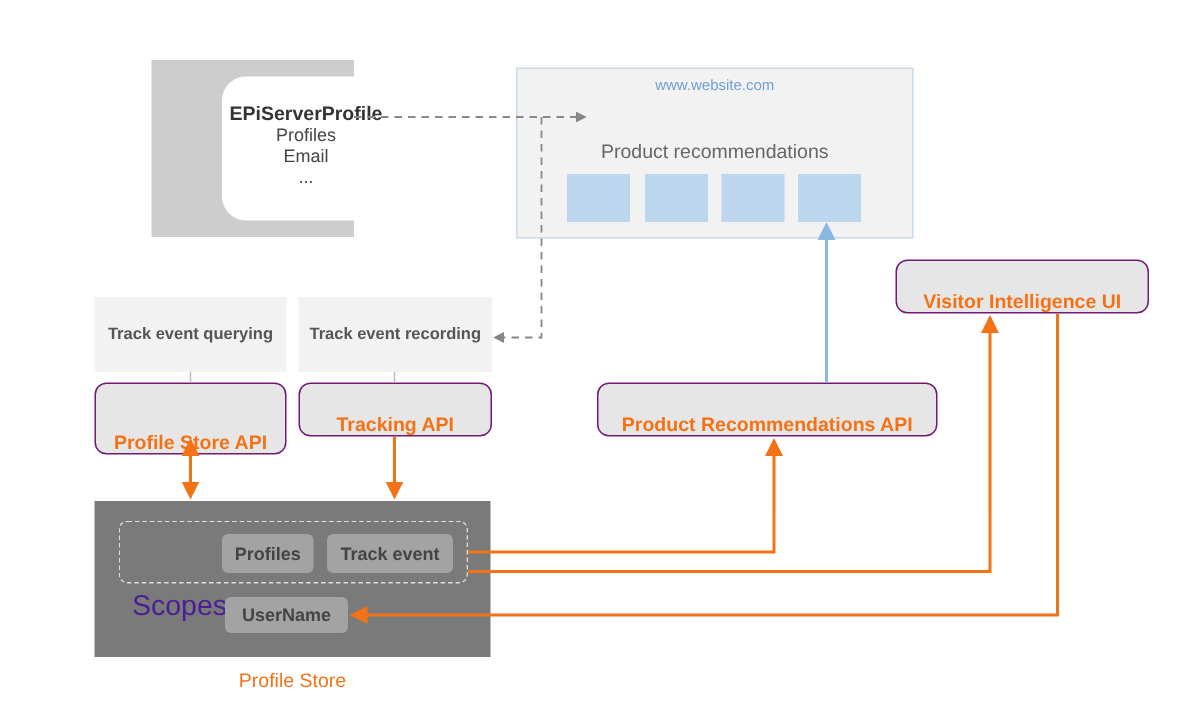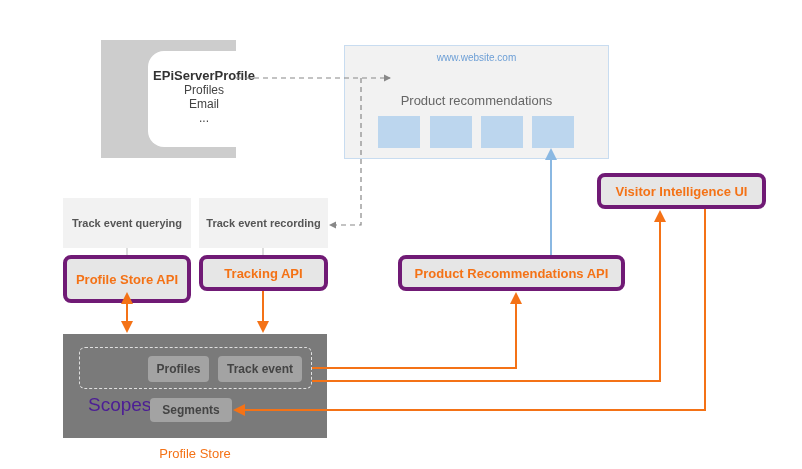--- a/index.html
+++ b/index.html
@@ -9,22 +9,22 @@
   .profile-outer { left: 101px; top: 40px; width: 135px; height: 118px; background: #cdcdcd; }
   .profile-inner { left: 112px; top: 51px; width: 112px; height: 96px; background: #ffffff; border-radius: 16px;
                    text-align: center; color: #444; font-size: 12px; line-height: 14px; padding-top: 18px; margin-left: 36px; }
   .profile-inner .title { font-weight: bold; font-size: 13px; color: #333; }
   .website { left: 344px; top: 45px; width: 265px; height: 114px; background: #f2f2f2; border: 1px solid #c8dcf0; }
   .website-url { left: 344px; top: 52px; width: 265px; text-align: center; font-size: 10px; color: #6d9fd6; }
   .prodrec-label { left: 344px; top: 93px; width: 265px; text-align: center; font-size: 13px; color: #666; }
   .tile { top: 116px; width: 42px; height: 32px; background: #bcd6ee; }
   .light-box { background: #f2f2f2; font-size: 11px; color: #555; font-weight: bold;
                display: flex; align-items: center; justify-content: center; }
-  .api-box { background: #e6e6e6; border: 4px solid #701a75; border-radius: 8px; font-size: 13px; font-weight: bold;
-             color: #f47216; display: flex; align-items: center; justify-content: center; }
+  .api-box { background: #e6e6e6; border: 1px solid #701a75; border-radius: 8px; font-size: 13px; font-weight: bold;
+             color: #f47216; display: flex; align-items: flex-end; justify-content: center; }
   .store { left: 63px; top: 334px; width: 264px; height: 104px; background: #7a7a7a; }
   .scopes { left: 79px; top: 347px; width: 233px; height: 42px; border: 1px dashed #e0e0e0; border-radius: 6px; }
   .scopes-label { left: 88px; top: 359px; font-size: 19px; color: #4c1d95; margin-top: 35px; }
   .chip { background: #a3a3a3; border-radius: 4px; font-size: 12px; font-weight: bold; color: #444;
           display: flex; align-items: center; justify-content: center; }
   .store-label { left: 63px; top: 446px; width: 264px; text-align: center; font-size: 13px; font-weight: normal; color: #f47216; }
   svg.lines { position: absolute; left: 0; top: 0; }
 </style>
 </head>
 <body>
@@ -68,21 +68,21 @@
 <div class="abs store"></div>
 <div class="abs scopes"></div>
 <div class="abs scopes-label">Scopes</div>
 <div class="abs chip" style="left:148px;top:356px;width:61px;height:26px;">
   <span>Profiles</span>
 </div>
 <div class="abs chip" style="left:218px;top:356px;width:84px;height:26px;">
   <span>Track event</span>
 </div>
 <div class="abs chip" style="left:150px;top:398px;width:82px;height:24px;">
-  <span>Segments</span>
+  <span>UserName</span>
 </div>
 <div class="abs store-label">Profile Store</div>
 
 <svg class="lines" width="802" height="469">
   <defs>
     <marker id="arrO" markerWidth="6" markerHeight="6" refX="5" refY="3" orient="auto">
       <path d="M0,0 L6,3 L0,6 z" fill="#f47216"></path>
     </marker>
     <marker id="arrOs" markerWidth="6" markerHeight="6" refX="1" refY="3" orient="auto">
       <path d="M6,0 L0,3 L6,6 z" fill="#f47216"></path>

